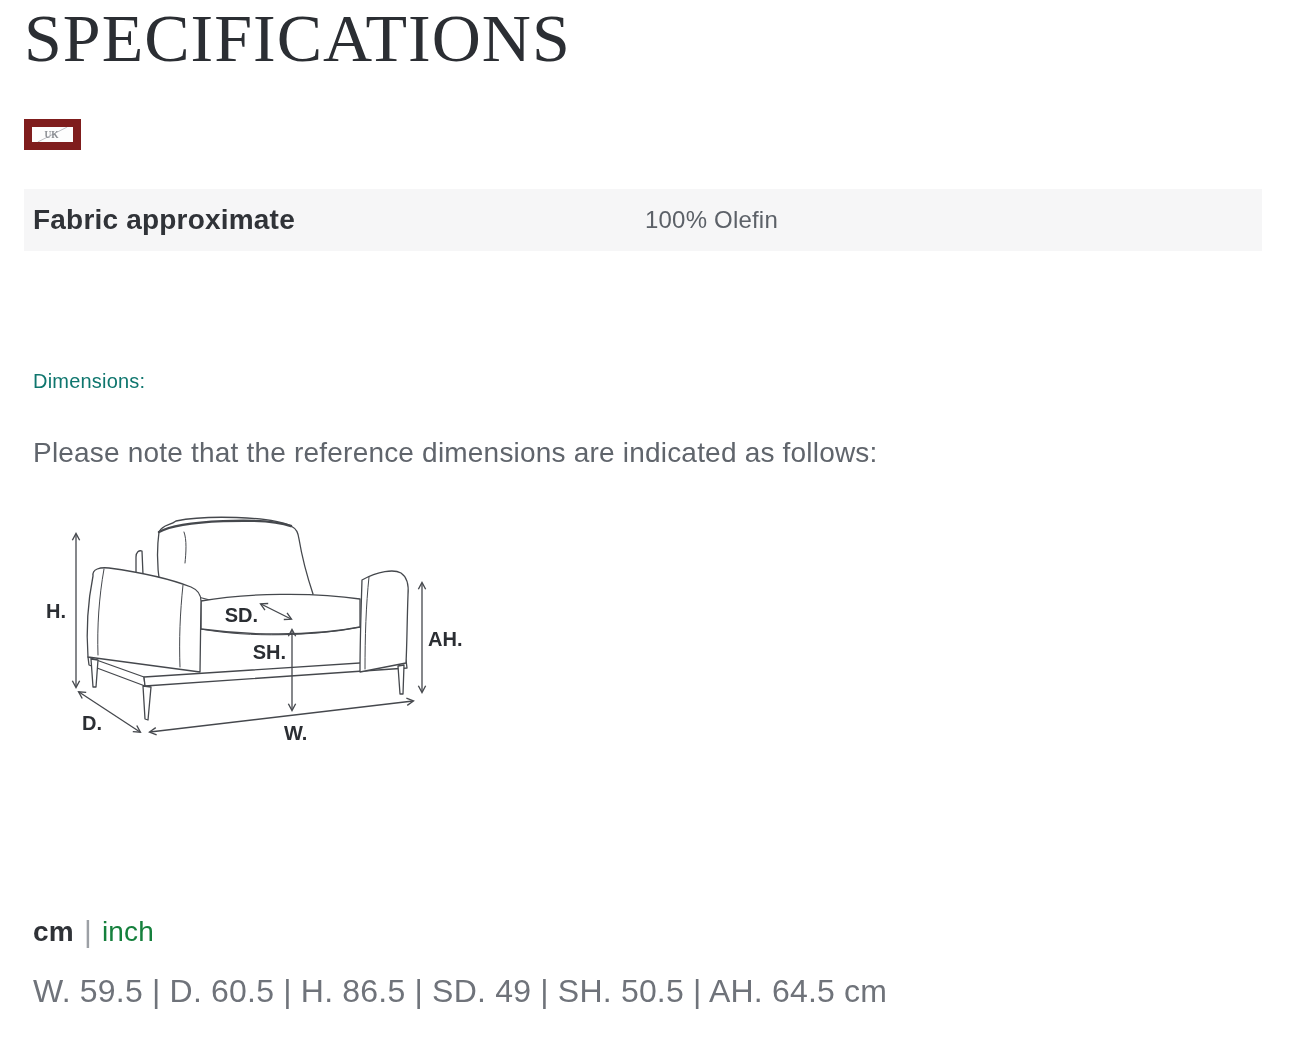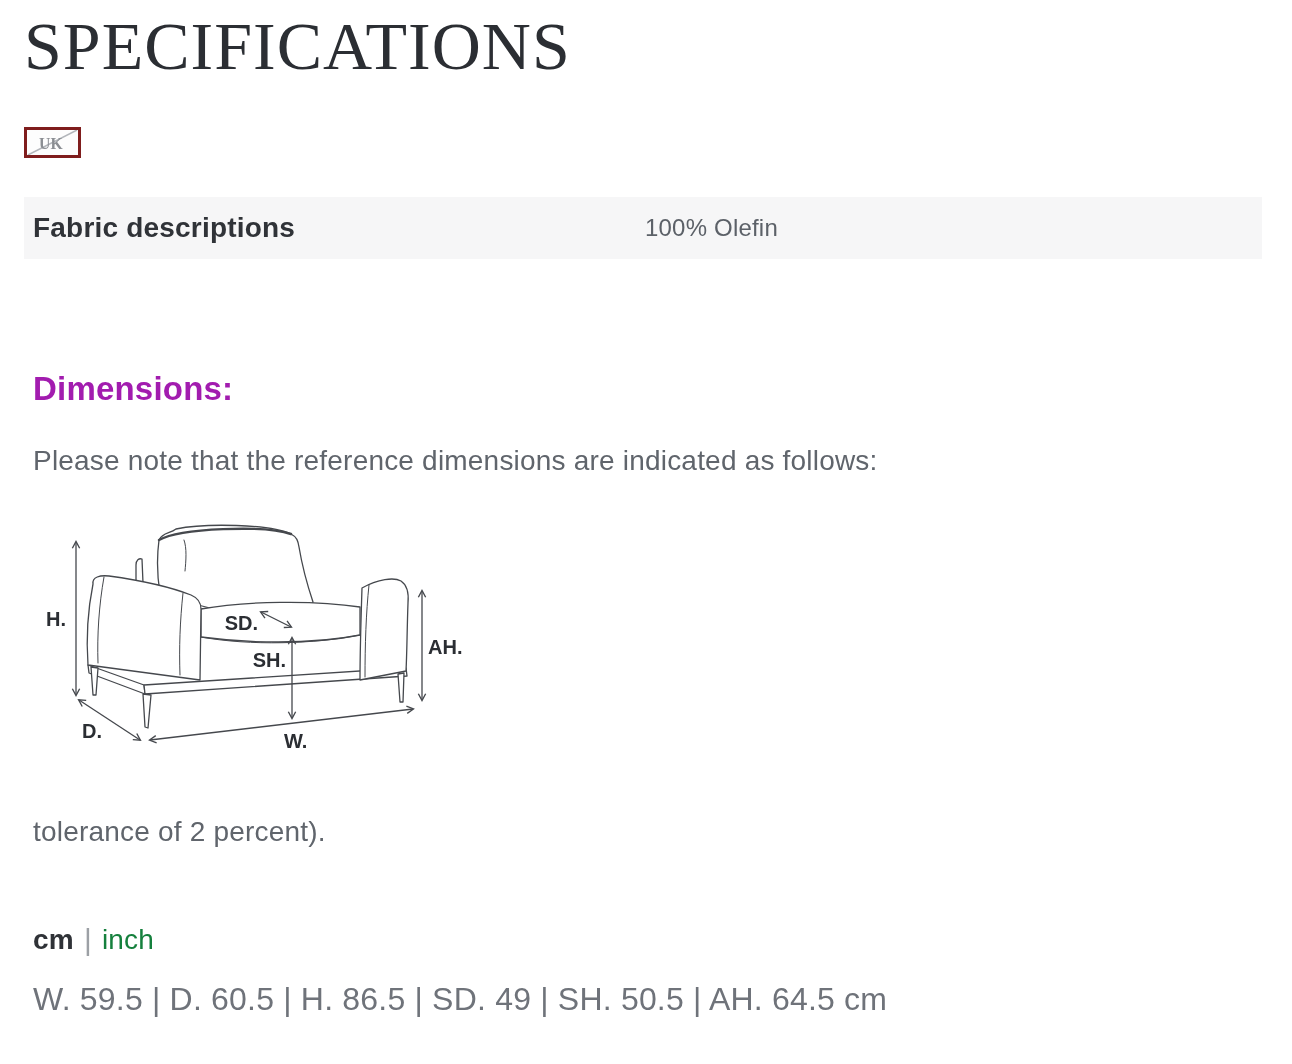--- a/index.html
+++ b/index.html
@@ -2,34 +2,34 @@
 <html><head>
 <meta charset="utf-8">
 <style>
   * { margin:0; padding:0; box-sizing:border-box; }
   html,body { background:#ffffff; }
   body {
     width:1292px; height:1064px; position:relative; overflow:hidden;
     font-family:"Liberation Sans", sans-serif;
     -webkit-font-smoothing:antialiased;
   }
-  .abs { position:absolute;margin-top:8px; }
+  .abs { position:absolute; }
 
   
   .page-title {
     left:24px; top:4px;
     font-family:"Liberation Serif", serif;
     font-size:68px; font-weight:500; line-height:1.0;
     letter-spacing:1px; color:#2b2e33;
   }
 
   
   .broken-img {
     left:24px; top:119px; width:57px; height:31px;
-    border:3px solid #7f1d1d; background:#fdfdfd;
+    border:8px solid #7f1d1d; background:#fdfdfd;
   }
   .broken-img svg { display:block; width:100%; height:100%; }
   .broken-img text {
     font-family:"Liberation Serif", serif; font-weight:700;
     font-size:17px; fill:#8b8e93;
   }
 
   
   .spec-table { left:24px; top:189px; width:1238px; }
   .spec-row { display:flex; align-items:center; height:62px; }
@@ -37,21 +37,21 @@
   .spec-label {
     width:621px; padding-left:9px;
     font-size:28px; font-weight:700; color:#303338; letter-spacing:0.2px;
   }
   .spec-value {
     font-size:24px; font-weight:400; color:#5c6168; letter-spacing:0.2px;
   }
 
   .section-heading {
     left:33px; top:366px;
-    font-size:33px; font-weight:700; color:#a21caf; letter-spacing:0.2px; line-height:30px;
+    font-size:20px; font-weight:400; color:#0f766e; letter-spacing:0.2px; line-height:30px;
   }
   .note-line {
     left:33px; top:438px;
     font-size:28px; color:#60656c; letter-spacing:0.2px; line-height:30px; white-space:nowrap;
   }
 
   
   .diagram { left:30px; top:505px; width:450px; height:260px; }
   .diagram svg { display:block; }
   .dim-label {
@@ -85,21 +85,21 @@
 
 <div class="abs broken-img">
   <svg viewBox="0 0 53 27">
     <line x1="0" y1="27" x2="53" y2="0" stroke="#b3b6bb" stroke-width="1.6"></line>
     <text x="12" y="20">UK</text>
   </svg>
 </div>
 
 <div class="abs spec-table">
   <div class="spec-row shaded">
-    <div class="spec-label">Fabric descriptions</div>
+    <div class="spec-label">Fabric approximate</div>
     <div class="spec-value">100% Olefin</div>
   </div>
   <div class="spec-row">
   </div>
 </div>
 
 <div class="abs section-heading">Dimensions:</div>
 <div class="abs note-line">Please note that the reference dimensions are indicated as follows:</div>
 
 <div class="abs diagram">
@@ -148,21 +148,20 @@
     <text class="dim-label" x="16" y="113">H.</text>
     <text class="dim-label" x="52" y="225">D.</text>
     <text class="dim-label" x="254" y="235">W.</text>
     <text class="dim-label" x="228" y="117" text-anchor="end">SD.</text>
     <text class="dim-label" x="256" y="154" text-anchor="end">SH.</text>
     <text class="dim-label" x="398" y="141">AH.</text>
   </svg>
 </div>
 
 <div class="abs tolerance">
-  <span>tolerance of 2 percent).</span>
 </div>
 
 <div class="abs unit-toggle">
   <span class="unit-cm">cm</span>
   <span class="unit-sep">|</span>
   <span class="unit-inch">inch</span>
 </div>
 
 <div class="abs dims-values">W. 59.5 | D. 60.5 | H. 86.5 | SD. 49 | SH. 50.5 | AH. 64.5 cm</div>
 

